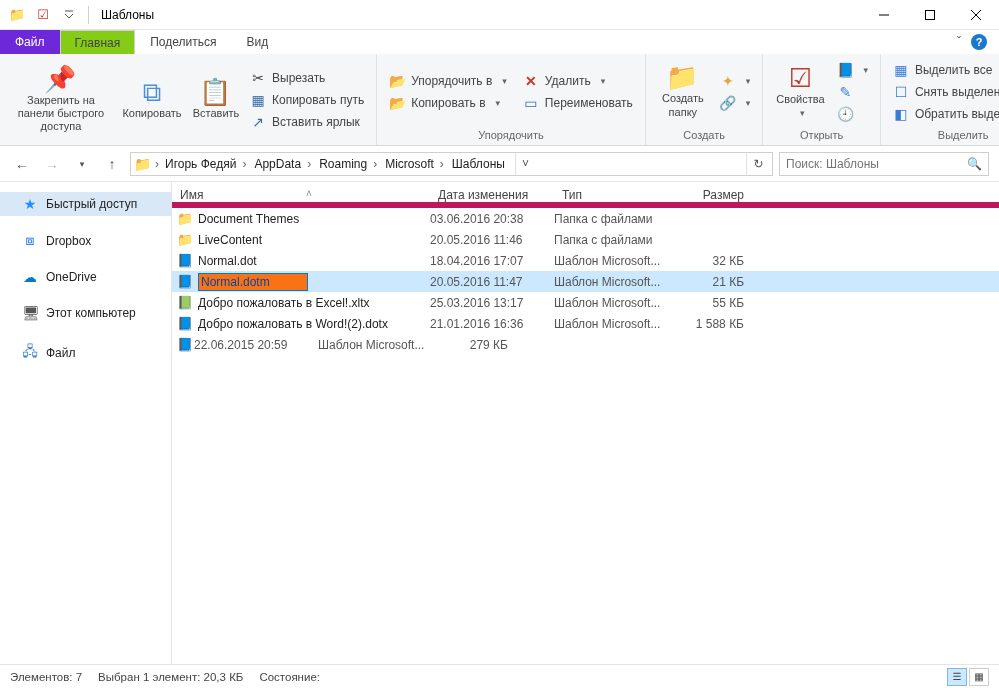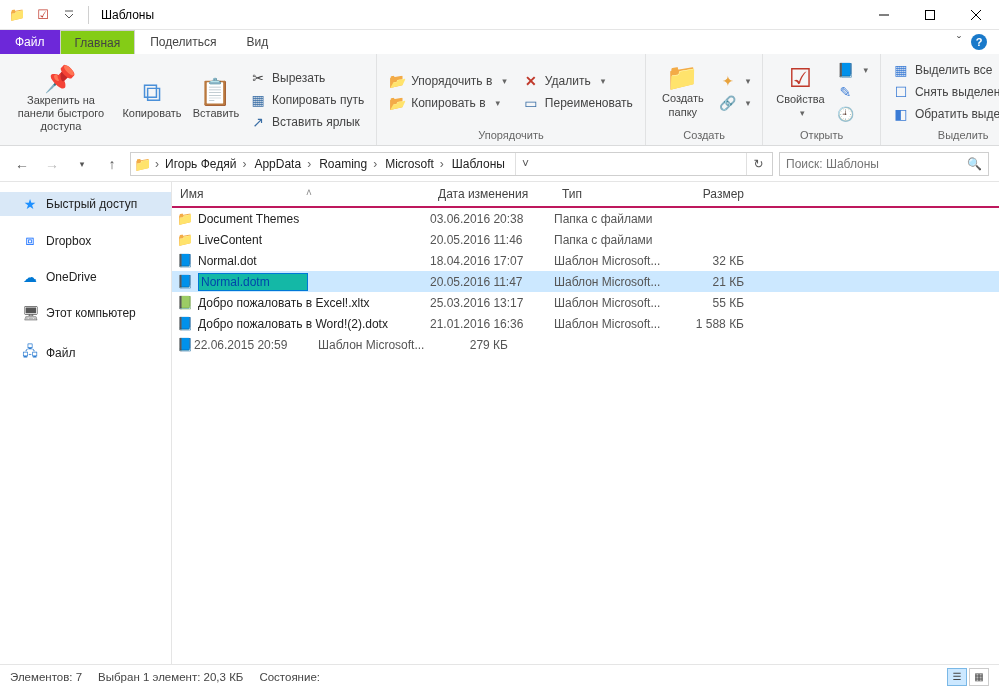--- a/index.html
+++ b/index.html
@@ -65,37 +65,37 @@
 
   
   .main { display: flex; height: calc(100% - 30px - 24px - 92px - 36px - 24px); }
   .navpane { width: 172px; border-right: 1px solid #e5e5e5; padding-top: 10px; }
   .nav-item { display: flex; align-items: center; gap: 8px; padding: 4px 10px 4px 22px; font-size: 12px; color: #222; }
   .nav-item.active { background: #d9e8f7; }
   .nav-item .nico { width: 16px; text-align: center; font-size: 14px; }
   .nav-spacer { height: 12px; }
 
   .files { flex: 1; position: relative; }
-  .col-headers { display: flex; border-bottom: 2px solid #be185d; height: 26px; align-items: center; font-size: 12px; color: #444; }
+  .col-headers { display: flex; border-bottom: 6px solid #be185d; height: 26px; align-items: flex-end; font-size: 12px; color: #444; }
   .ch { padding: 0 8px; }
   .ch-name { width: 258px; display:flex; align-items:center; }
   .ch-date { width: 124px; }
   .ch-type { width: 118px; }
   .ch-size { width: 80px; text-align: right; }
   .sort-arrow { margin: 0 auto; color: #888; font-size: 10px; width:100%; text-align:center; position:absolute; top:0; }
   .ch-name-wrap { position: relative; }
 
   .file-row { display: flex; align-items: center; height: 21px; font-size: 12px; color: #222; padding-left: 4px; }
   .file-row .fico { width: 18px; text-align: center; font-size: 13px; }
   .file-row .fname { width: 236px; padding-left: 4px; overflow: hidden; text-overflow: ellipsis; white-space: nowrap; }
   .file-row .fdate { width: 124px; color: #555; }
   .file-row .ftype { width: 118px; color: #555; overflow: hidden; text-overflow: ellipsis; white-space: nowrap; }
   .file-row .fsize { width: 72px; text-align: right; color: #555; }
   .file-row.selected { background: #cce8ff; }
-  .file-row.selected .fname-edit { border: 1px solid #0078d7; background: #14b8a6; padding: 0 2px; display: inline-block; min-width: 110px; line-height: 16px; color: #0046aa; }
+  .file-row.selected .fname-edit { border: 1px solid #0078d7; background: #f97316; padding: 0 2px; display: inline-block; min-width: 110px; line-height: 16px; color: #0046aa; }
 
   
   .fico.folder { color: #f0c36d; }
   .fico.word { color: #2b579a; }
   .fico.excel { color: #217346; }
 
   
   .statusbar { height: 24px; border-top: 1px solid #e5e5e5; display: flex; align-items: center; padding: 0 10px; font-size: 11.5px; color: #444; gap: 16px; }
   .statusbar .spacer { flex: 1; }
   .view-toggle { display: flex; gap: 2px; }

